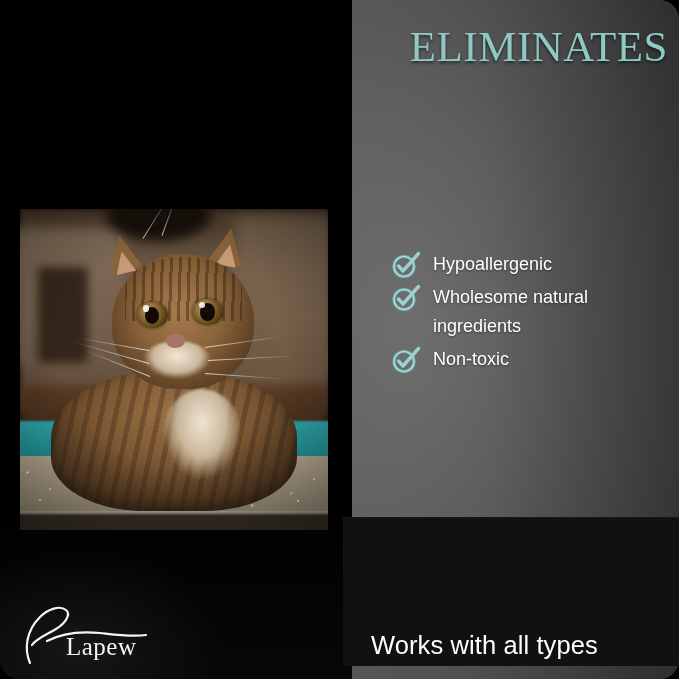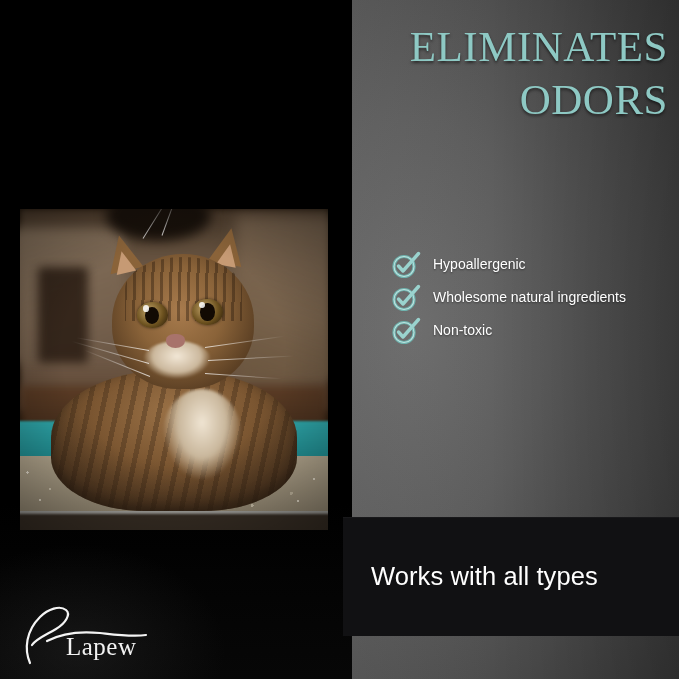--- a/index.html
+++ b/index.html
@@ -5,20 +5,21 @@
 <style>
   * { margin:0; padding:0; box-sizing:border-box; }
   html,body { width:679px; height:679px; overflow:hidden; background:#000; }
   body { font-family:"Liberation Sans", sans-serif; -webkit-font-smoothing:antialiased; }
 
   #ad {
     position:relative;
     width:679px; height:679px;
     background:#14532d;
     overflow:hidden;
+    border-radius:20px;
   }
 
   
   .gray-panel{
     position:absolute;
     left:352px; top:0;
     width:327px; height:679px;
     background:
       radial-gradient(120% 90% at 18% 48%, #6d6d6d 0%, #5d5d5d 34%, #4c4c4c 62%, #3c3c3c 85%, #343434 100%);
   }
@@ -78,37 +79,37 @@
   .check-icon{
     flex:0 0 auto;
     width:30px; height:28px;
     margin-right:12px;
     position:relative;
     top:1px;
   }
   .check-icon svg{ display:block; width:30px; height:28px; }
   .feature-label{
     color:#ffffff;
-    font-size:14px;
+    font-size:18px;
     line-height:29px;
     font-family:"Liberation Sans", sans-serif;
     text-shadow:0 1px 2px rgba(0,0,0,.45);
     max-width:234px;
   }
 
   
   .callout{
     position:absolute;
     left:343px; top:517px;
-    width:336px; height:119px;
+    width:336px; height:149px;
     background:#111113;
     box-shadow:inset 0 1px 0 rgba(255,255,255,.03);
     z-index:7;
     display:flex;
-    align-items:center;
+    align-items:flex-end;
   }
   .callout-text{
     color:#fff;
     font-size:25.5px;
     line-height:41px;
     font-family:"Liberation Sans", sans-serif;
     padding-left:28px;
     padding-right:10px;
     letter-spacing:.1px;
   }
@@ -326,21 +327,20 @@
 
   <div class="gray-panel"></div>
 
   <div class="black-panel">
     <div class="black-panel-fill"></div>
     <div class="logo-glow"></div>
   </div>
 
   <div class="headline">
     <span class="hl-line">ELIMINATES</span>
-    <span class="hl-line">ODORS</span>
   </div>
 
   <div class="photo">
     <div class="photo-inner">
       <div class="bg-room"></div>
       <div class="bg-blob1"></div>
       <div class="bg-blob2"></div>
       <div class="bg-blob3"></div>
       <div class="bg-dark-top"></div>
       <div class="bg-floor"></div>

